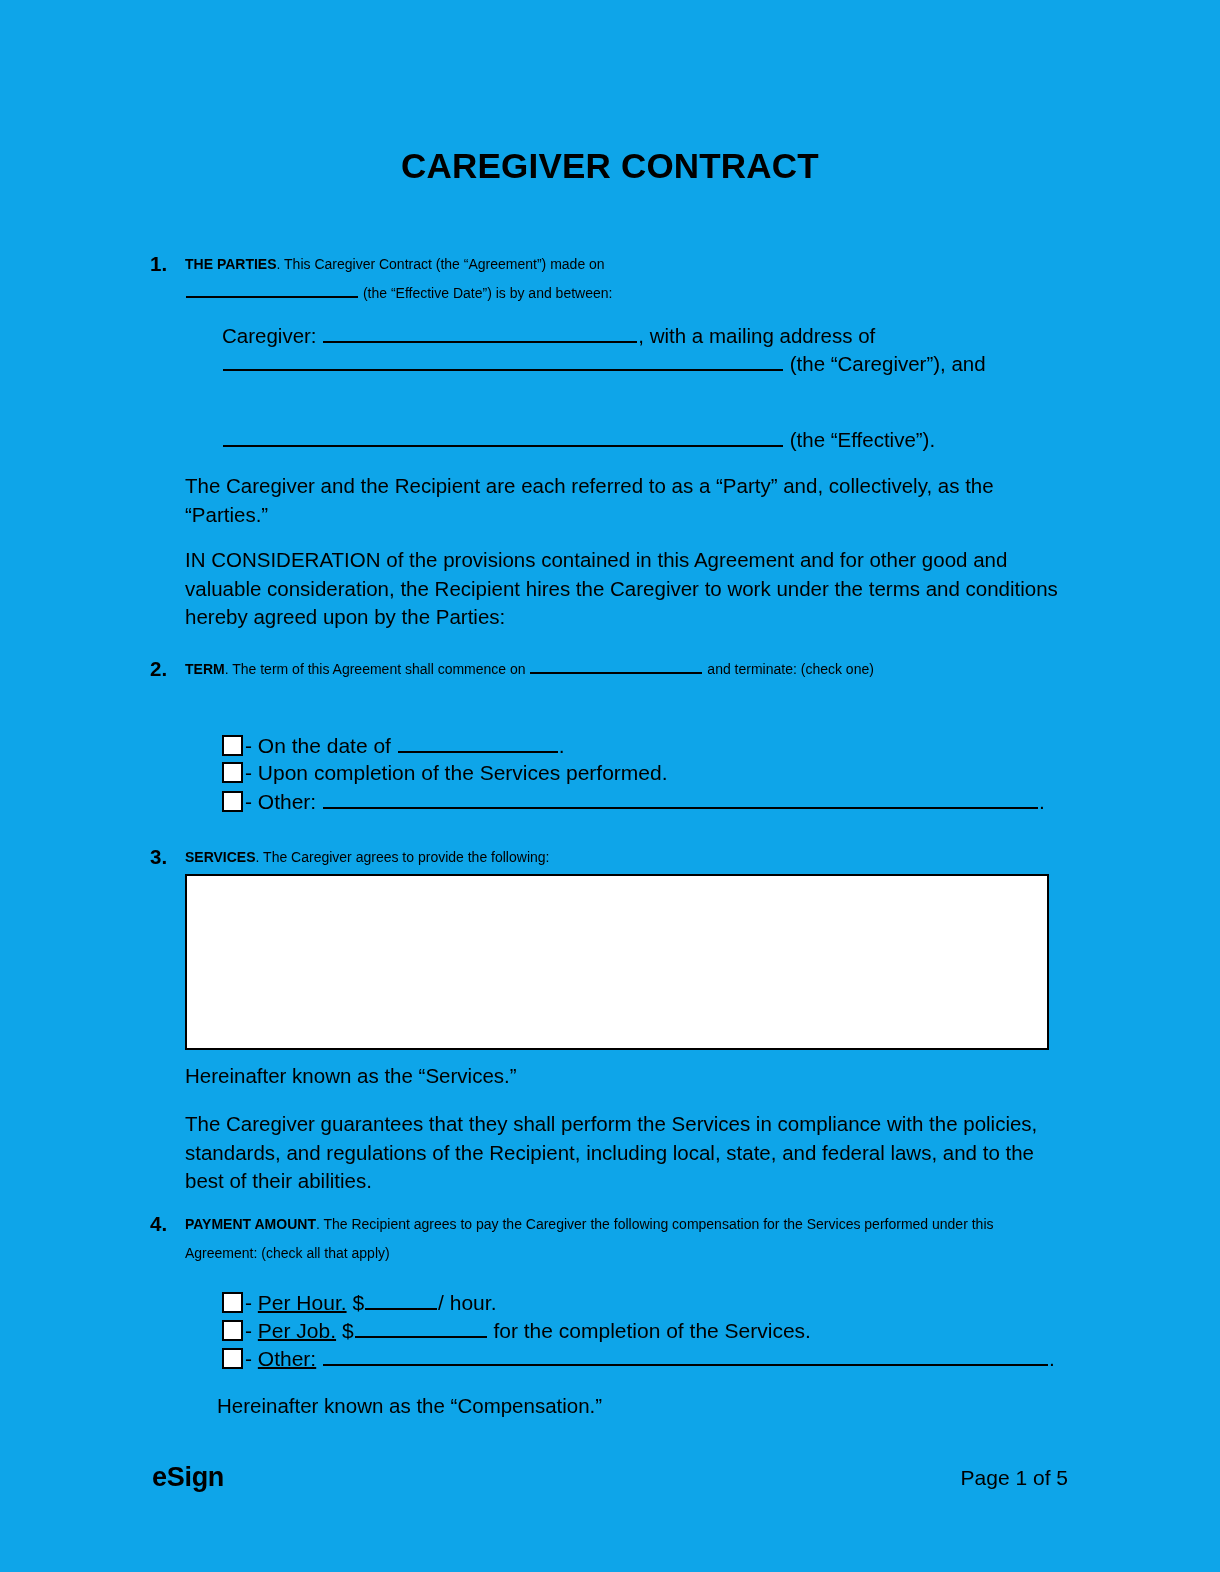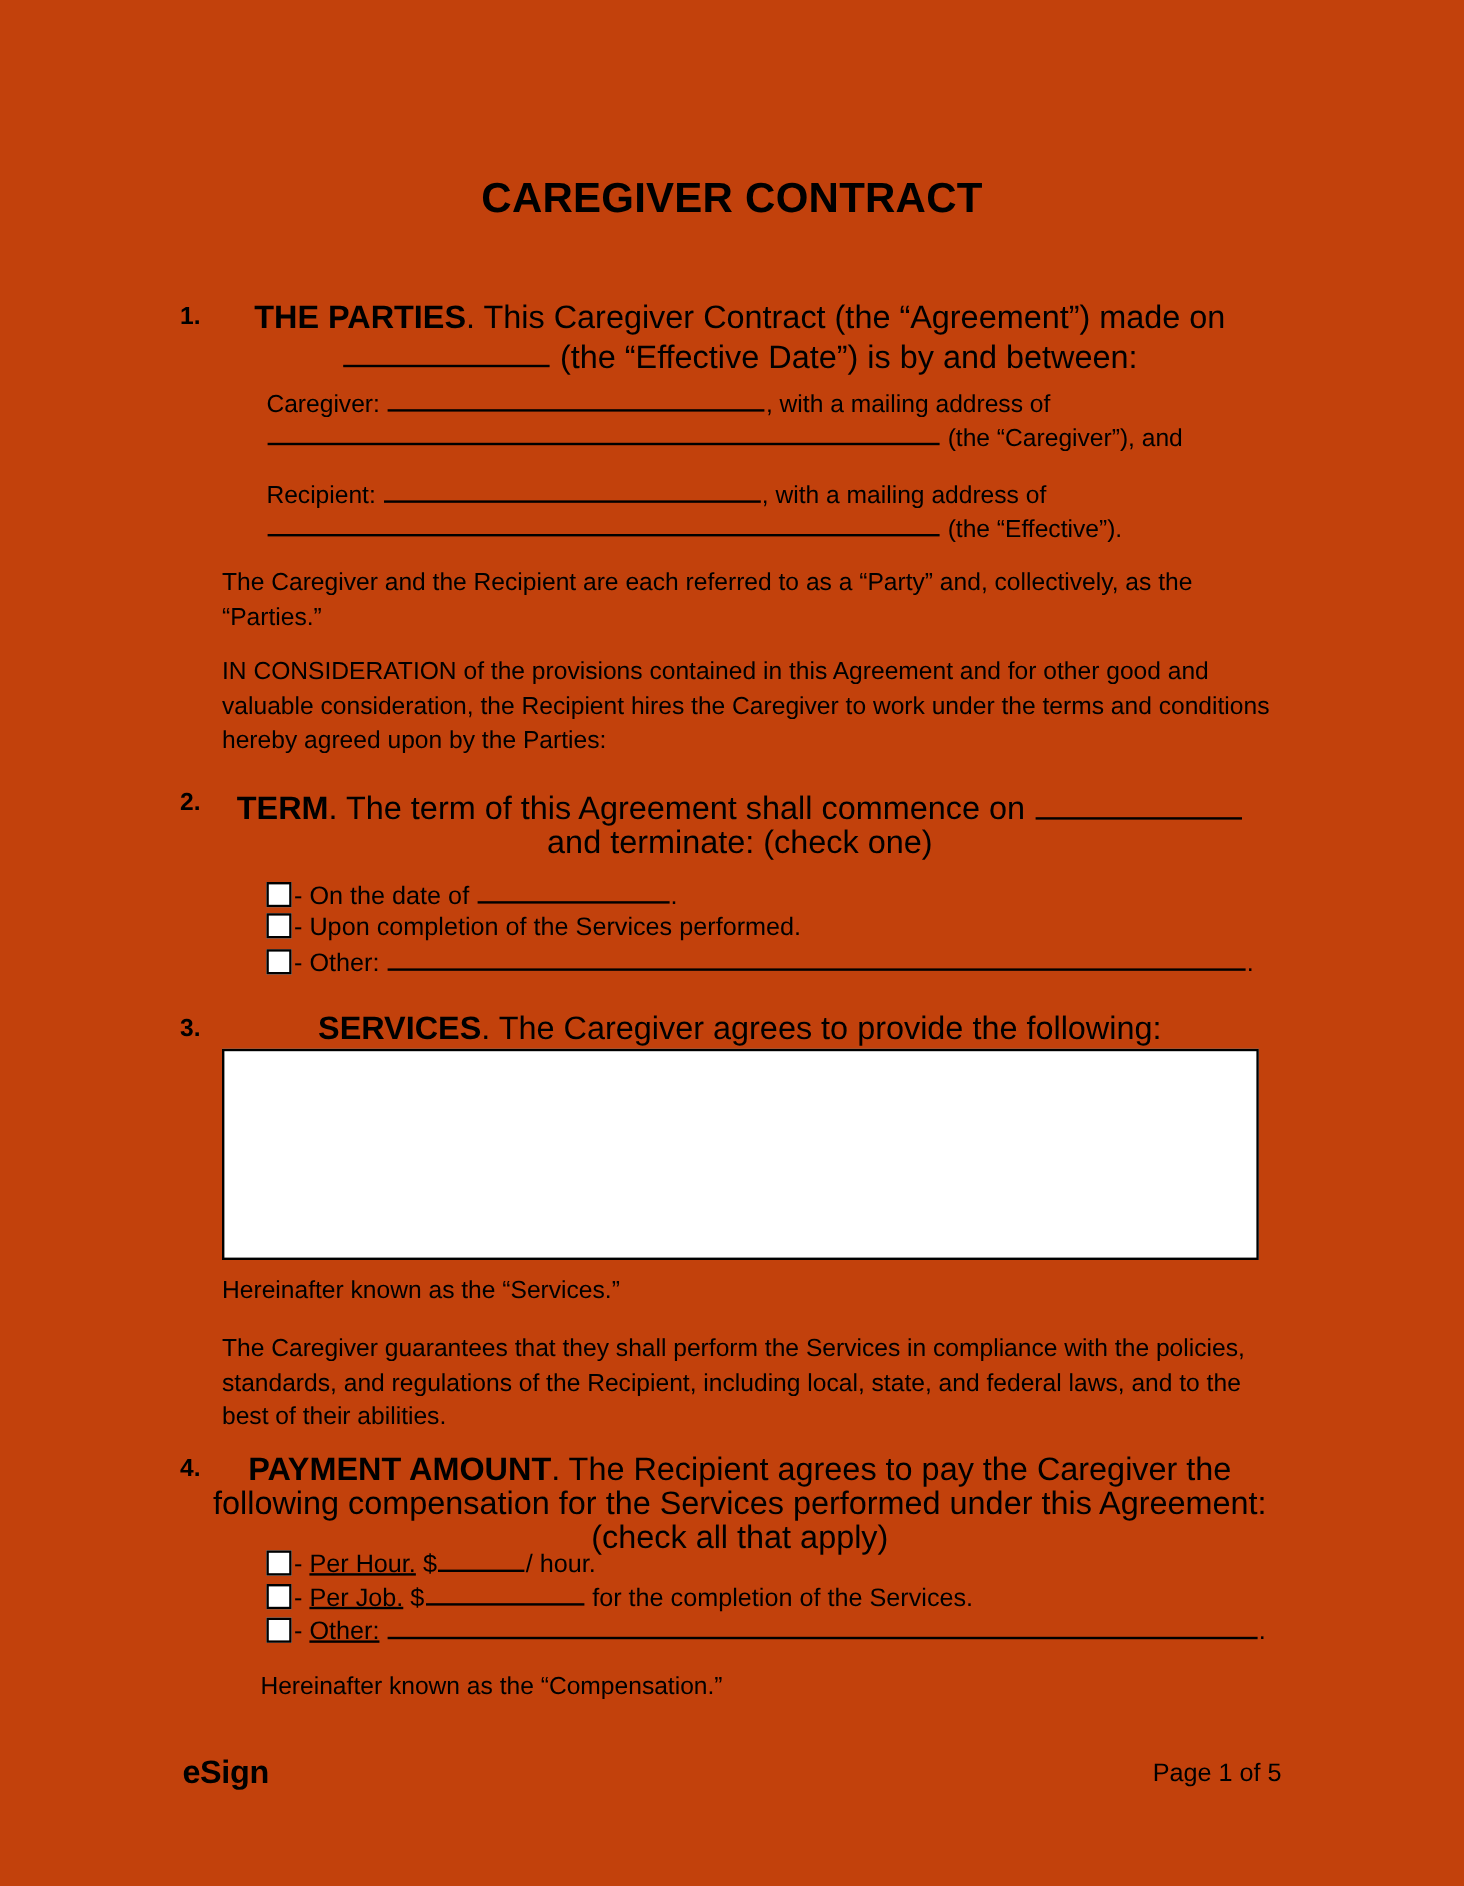--- a/index.html
+++ b/index.html
@@ -9,21 +9,21 @@
     background: #ffffff;
   }
   body {
     font-family: "Liberation Sans", sans-serif;
     color: #000000;
   }
   .page {
     position: relative;
     width: 1220px;
     height: 1572px;
-    background: #c2410c;
+    background: #0ea5e9;
     margin: 0 auto;
     overflow: hidden;
   }
   .doc-title {
     position: absolute;
     left: 0;
     top: 146px;
     width: 1220px;
     text-align: center;
     font-size: 35px;
@@ -39,24 +39,24 @@
   .clause .num {
     position: absolute;
     left: 0;
     top: 0;
     width: 30px;
     font-size: 20.5px;
     font-weight: bold;
     line-height: 28.5px;
   }
   .clause .body {
-    margin-left: 23px;
-    font-size: 27px;
-    line-height: 28.5px;
-    text-align: center;
+    margin-left: 35px;
+    font-size: 14px;
+    line-height: 28.5px;
+    text-align: left;
   }
   .clause .body b { font-weight: bold; }
 
   .para {
     position: absolute;
     left: 185px;
     width: 875px;
     font-size: 20.5px;
     line-height: 28.5px;
   }
@@ -139,24 +139,20 @@
 
   <div class="indent-block" style="top:322px;">
     <span>Caregiver:</span>
     <span class="blank" style="width:314px;"></span><span>, with a mailing address of</span>
   </div>
   <div class="indent-block" style="top:350px; left:222px;">
     <span class="blank" style="width:560px;"></span>
     <span>(the “Caregiver”), and</span>
   </div>
 
-  <div class="indent-block" style="top:398px;">
-    <span>Recipient:</span>
-    <span class="blank" style="width:314px;"></span><span>, with a mailing address of</span>
-  </div>
   <div class="indent-block" style="top:426px; left:222px;">
     <span class="blank" style="width:560px;"></span>
     <span>(the “Effective”).</span>
   </div>
 
   <div class="para" style="top:472px;">The Caregiver and the Recipient are each referred to as a “Party” and, collectively, as the “Parties.”</div>
 
   <div class="para" style="top:546px;"><span>IN CONSIDERATION</span><span> of the provisions contained in this Agreement and for other good and valuable consideration, the Recipient hires the Caregiver to work under the terms and conditions hereby agreed upon by the Parties:</span></div>
 
   <div class="clause" style="top:655px;">

